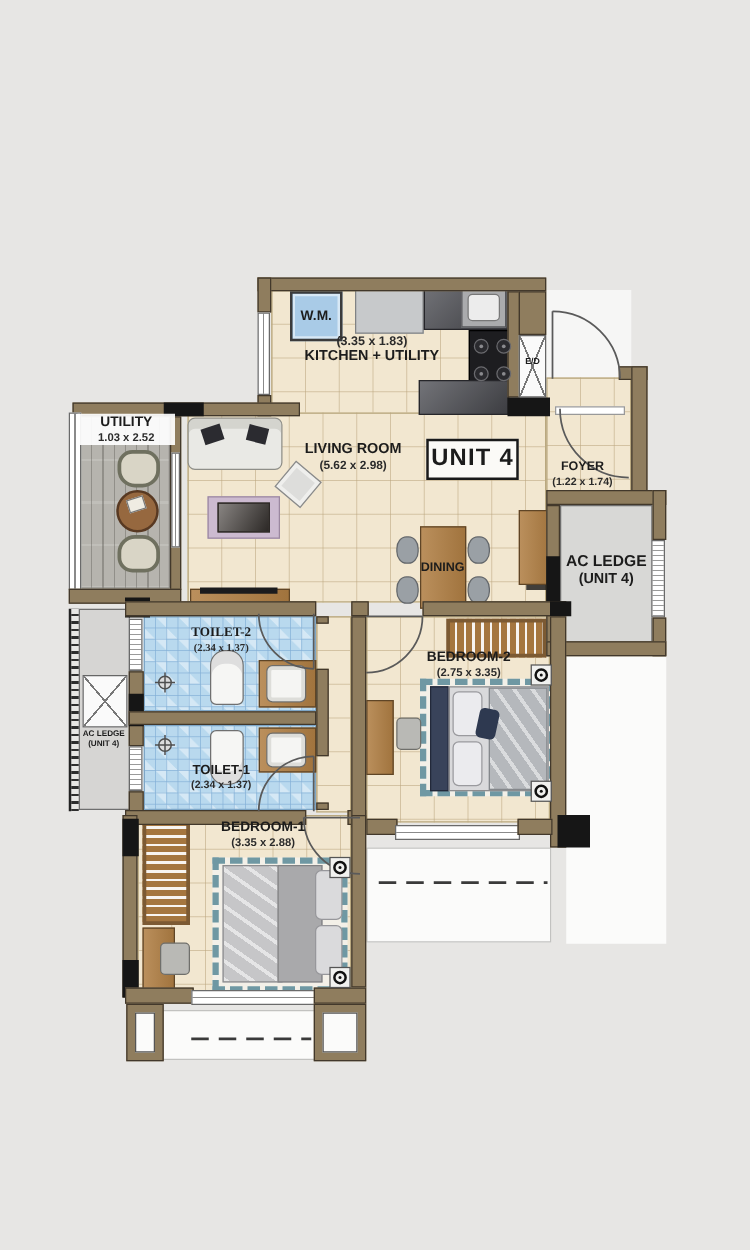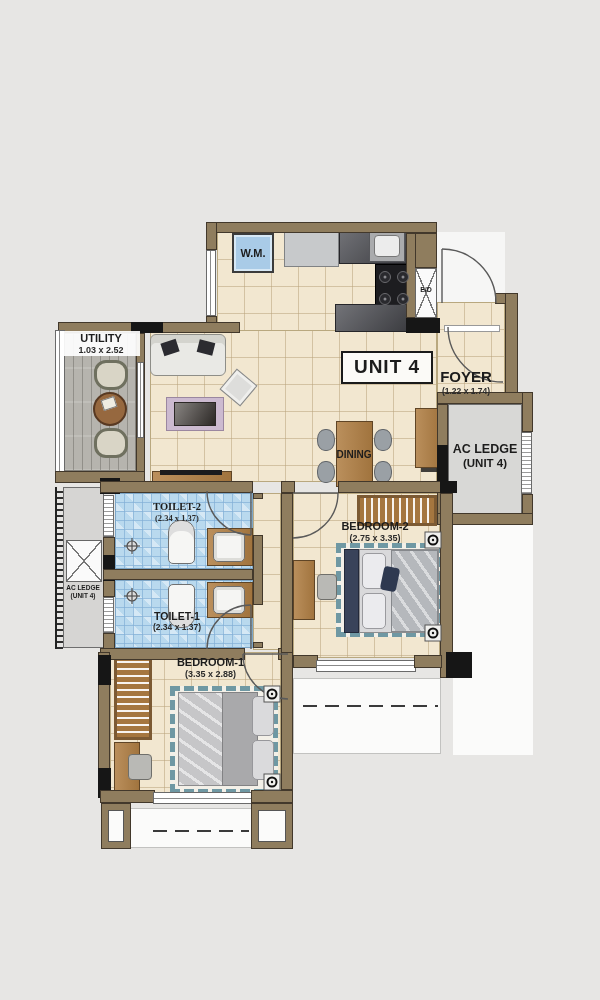--- a/index.html
+++ b/index.html
@@ -247,33 +247,41 @@
       <g transform="translate(272,782)">
           <rect x="-8" y="-8" width="16" height="16" fill="#f1f1ef" stroke="#555"></rect>
           <circle r="4.5" fill="none" stroke="#111" stroke-width="2"></circle>
           <circle r="1.2" fill="#111"></circle>
         </g>
     </g>
   </svg>
 
   <div class="abs lbl" style="left:415px;top:286px;width:22px;font-size:7px;">E/D</div>
 
+  <div class="abs" style="left:210px;top:268px;width:175px;text-align:center;">
+    <div class="dims" style="font-size:10px;">(3.35 x 1.83)</div>
+    <div class="lbl" style="font-size:11.5px;">KITCHEN + UTILITY</div>
+  </div>
 
   <div class="abs" style="left:62px;top:331px;width:78px;text-align:center;background:rgba(255,255,255,.92);padding:1px 0;">
     <div class="lbl" style="font-size:11px;">UTILITY</div>
     <div class="dims" style="font-size:9px;">1.03 x 2.52</div>
   </div>
 
-
-  <div class="abs" style="left:341px;top:351px;width:92px;height:33px;background:#fbfaf7;border:2px solid #1a1a1a;display:flex;align-items:center;justify-content:center;">
+  <div class="abs" style="left:225px;top:353px;width:115px;text-align:center;">
+    <div class="lbl" style="font-size:11.5px;">LIVING ROOM</div>
+    <div class="dims" style="font-size:9.5px;">(5.62 x 2.98)</div>
+  </div>
+
+  <div class="abs" style="left:341px;top:351px;width:74px;height:33px;background:#fbfaf7;border:2px solid #1a1a1a;display:flex;align-items:center;justify-content:center;">
     <span class="lbl" style="font-size:19px;letter-spacing:1px;font-weight:600;">UNIT 4</span>
   </div>
 
   <div class="abs" style="left:430px;top:368px;width:72px;text-align:center;">
-    <div class="lbl" style="font-size:15px;">FOYER</div>
+    <div class="lbl" style="font-size:10px;">FOYER</div>
     <div class="dims" style="font-size:8.5px;">(1.22 x 1.74)</div>
   </div>
 
   <div class="abs" style="left:448px;top:442px;width:74px;text-align:center;">
     <div class="lbl" style="font-size:12.5px;">AC LEDGE</div>
     <div class="lbl" style="font-size:11.5px;">(UNIT 4)</div>
   </div>
 
   <div class="abs lbl" style="left:329px;top:449px;width:50px;font-size:10px;">DINING</div>
 

